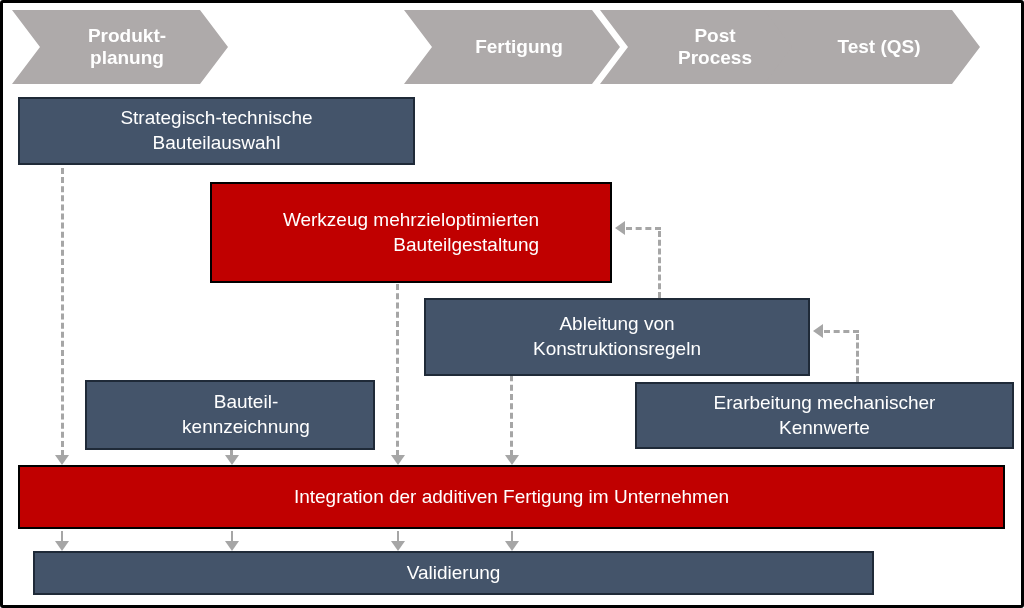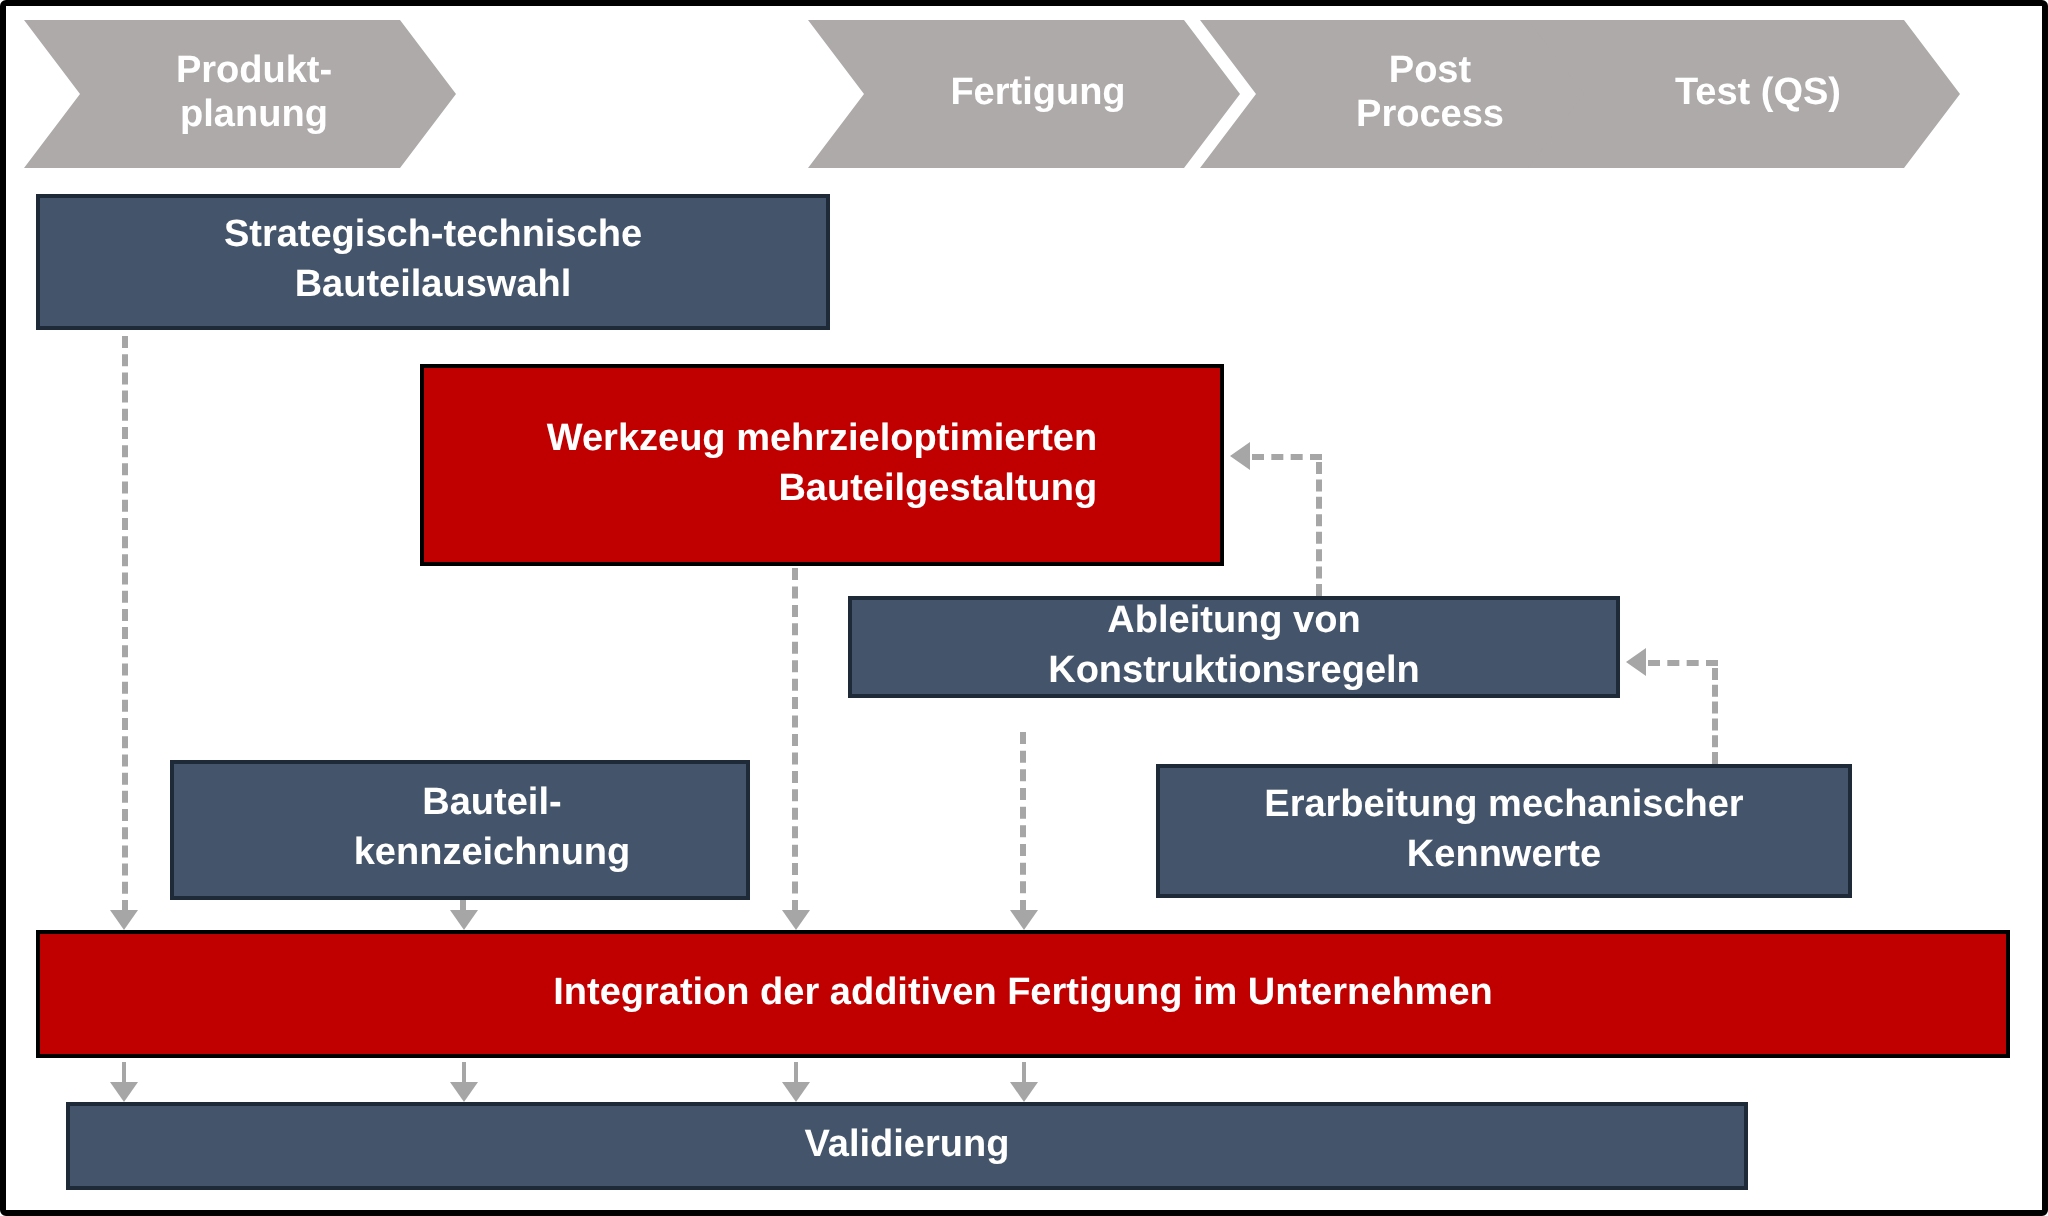--- a/index.html
+++ b/index.html
@@ -15,30 +15,30 @@
     clip-path:polygon(0 0,188px 0,100% 50%,188px 100%,0 100%,28px 50%);
     display:flex;align-items:center;justify-content:center;
     color:#fff;font-weight:bold;font-size:19px;line-height:1.15;
     text-align:center;white-space:pre-line;box-sizing:border-box;
     padding-left:22px;padding-right:8px;
   }
   .c1{left:12px}.c2{left:208px}.c3{left:404px}.c4{left:600px}.c5{left:764px}
   
   .bx{
     position:absolute;display:flex;align-items:center;justify-content:center;
-    text-align:center;color:#fff;font-weight:bold;font-size:19px;line-height:1.3;
+    text-align:center;color:#fff;font-weight:normal;font-size:19px;line-height:1.3;
     white-space:pre-line;box-sizing:border-box;z-index:5;
   }
   .bx.blue{background:var(--box-blue,#44546A);border:2px solid var(--box-blue-border,#1F2A38);}
   .bx.red{background:var(--box-red,#C00000);border:2px solid var(--box-red-border,#000000);text-align:right;}
   #b1{left:18px;top:97px;width:397px;height:68px;}
   #b2{left:210px;top:182px;width:402px;height:101px;}
-  #b3{left:424px;top:298px;width:386px;height:51px;}
+  #b3{left:424px;top:298px;width:386px;height:78px;}
   #b4{left:85px;top:380px;width:290px;height:70px;padding-left:32px;}
-  #b5{left:578px;top:382px;width:348px;height:67px;}
+  #b5{left:635px;top:382px;width:379px;height:67px;}
   #b6{left:18px;top:465px;width:987px;height:64px;}
   #b7{left:33px;top:551px;width:841px;height:44px;text-align:center;}
   
   .vd{position:absolute;width:0;border-left:3px dashed var(--connector-gray,#A6A6A6);z-index:2;}
   .hd{position:absolute;height:0;border-top:3px dashed var(--connector-gray,#A6A6A6);z-index:2;}
   .vs{position:absolute;width:2px;background:var(--connector-gray,#A6A6A6);z-index:2;}
   .ah-down{position:absolute;width:0;height:0;border-left:7px solid transparent;border-right:7px solid transparent;border-top:10px solid var(--connector-gray,#A6A6A6);z-index:2;}
   .ah-left{position:absolute;width:0;height:0;border-top:7px solid transparent;border-bottom:7px solid transparent;border-right:10px solid var(--connector-gray,#A6A6A6);z-index:2;}
 </style>
 </head>

